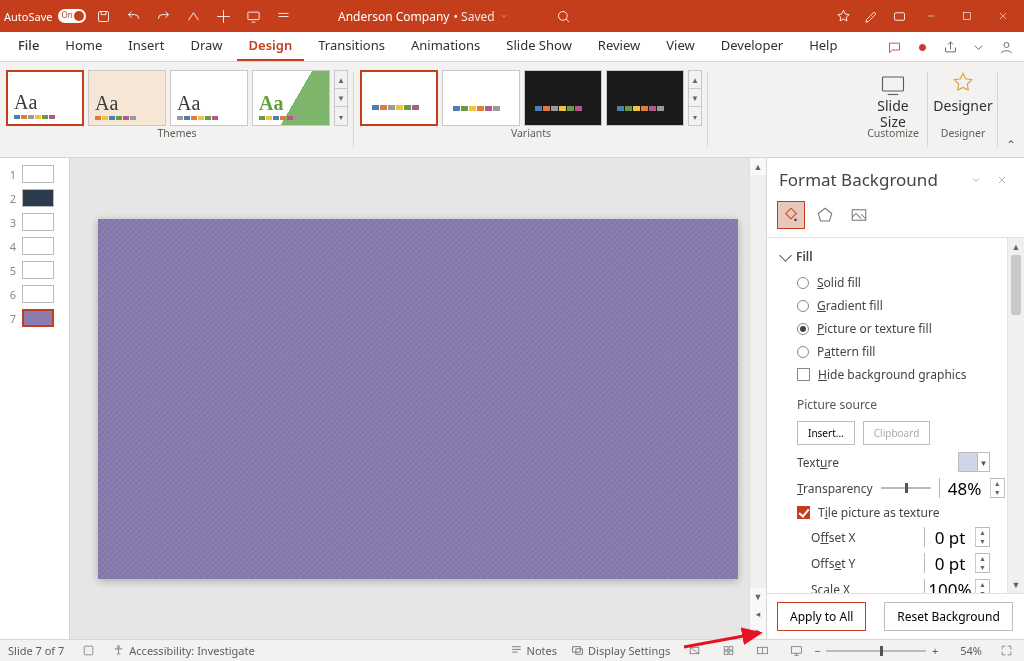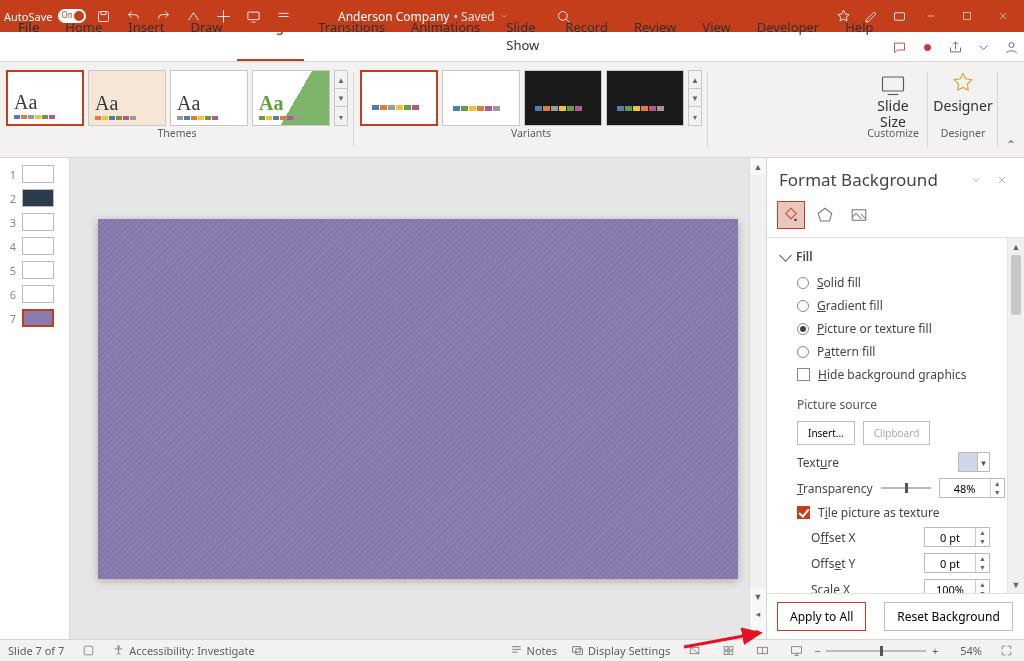--- a/index.html
+++ b/index.html
@@ -108,21 +108,21 @@
   .btn-small{border:1px solid #bdbdbd;padding:4px 10px;background:#fff;font-size:10px;}
   .btn-small.dis{color:#aaa;}
   .row-flex{display:flex;gap:8px;padding:4px 0 4px 16px;}
   .label-row{justify-content:space-between;padding-right:30px;}
   .tex-picker{width:32px;height:20px;border:1px solid #bbb;display:flex;}
   .tex-picker .sw{flex:1;background:#cfd6e6;}
   .tex-picker .dd{width:12px;border-left:1px solid #bbb;display:flex;align-items:center;justify-content:center;font-size:8px;color:#555;}
   .slider{width:50px;height:2px;background:#bbb;position:relative;}
   .slider::after{content:"";position:absolute;left:48%;top:-4px;width:3px;height:10px;background:#555;}
   .spin{display:flex;align-items:center;border:1px solid #bbb;height:20px;}
-  .spin input{border:none;width:50px;text-align:center;font-size:11px;outline:none;}
+  .spin input{border:none;width:50px;text-align:center;font-size:17px;outline:none;}
   .spin .arrows{width:14px;display:flex;flex-direction:column;border-left:1px solid #ccc;}
   .spin .arrows div{flex:1;font-size:7px;display:flex;align-items:center;justify-content:center;color:#666;}
   .num-row{justify-content:space-between;padding-right:30px;padding-left:30px;}
   .fmt-foot{border-top:1px solid #e1e1e1;padding:8px 10px;display:flex;gap:18px;}
   .foot-btn{border:1px solid #bdbdbd;padding:5px 12px;background:#fff;font-size:12px;white-space:nowrap;}
   .foot-btn.primary{border-color:var(--accent);}
   
   .annot-arrow{position:absolute;pointer-events:none;}
   
   .status{height:22px;background:var(--ribbon-bg);border-top:1px solid var(--ribbon-border);display:flex;align-items:center;font-size:11px;color:var(--text-light);padding:0 8px;gap:14px;}
@@ -239,21 +239,20 @@
 <div class="tabstrip">
   <div class="tabs">
     <div class="tab file">File</div>
     <div class="tab">Home</div>
     <div class="tab">Insert</div>
     <div class="tab">Draw</div>
     <div class="tab sel">Design</div>
     <div class="tab">Transitions</div>
     <div class="tab">Animations</div>
     <div class="tab">Slide Show</div>
-    <div class="tab">Record</div>
     <div class="tab">Review</div>
     <div class="tab">View</div>
     <div class="tab">Developer</div>
     <div class="tab">Help</div>
   </div>
   <div class="tabstrip-right">
     <div class="tsr-btn comm">
         <svg viewBox="0 0 24 24">
           <path d="M4 5h16v11H9l-5 4V5z"></path>
         </svg>

